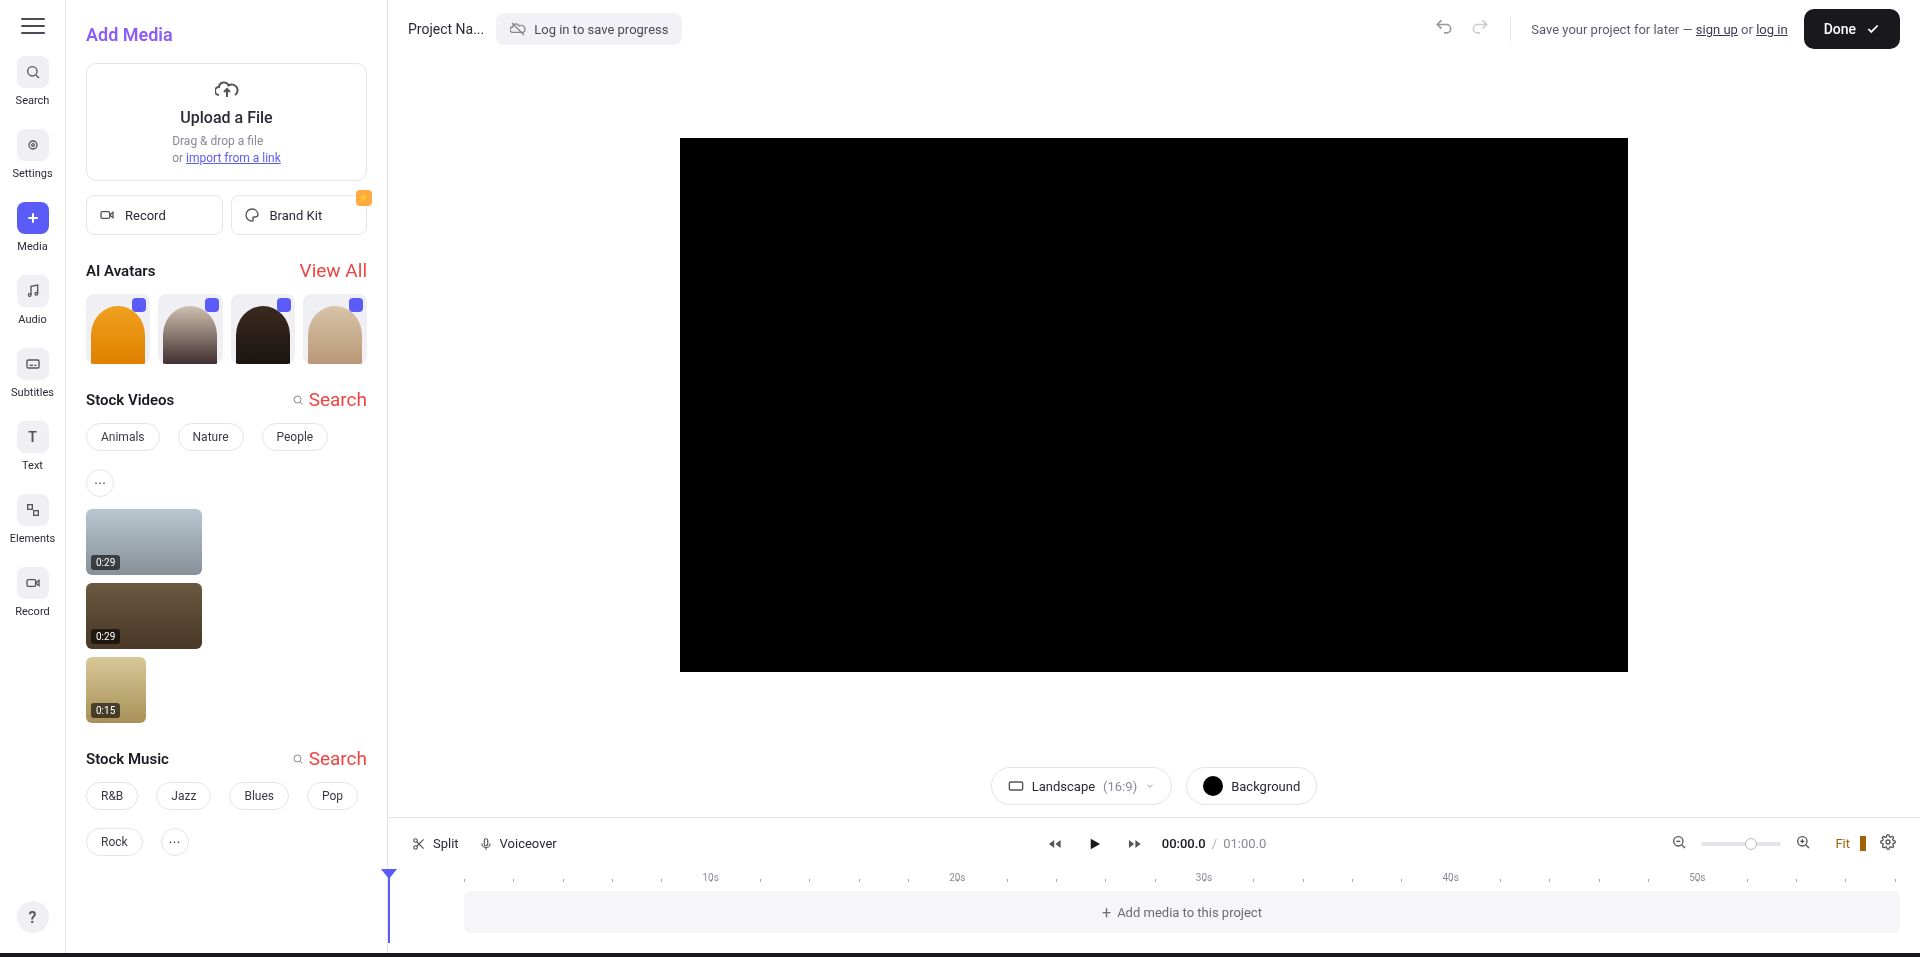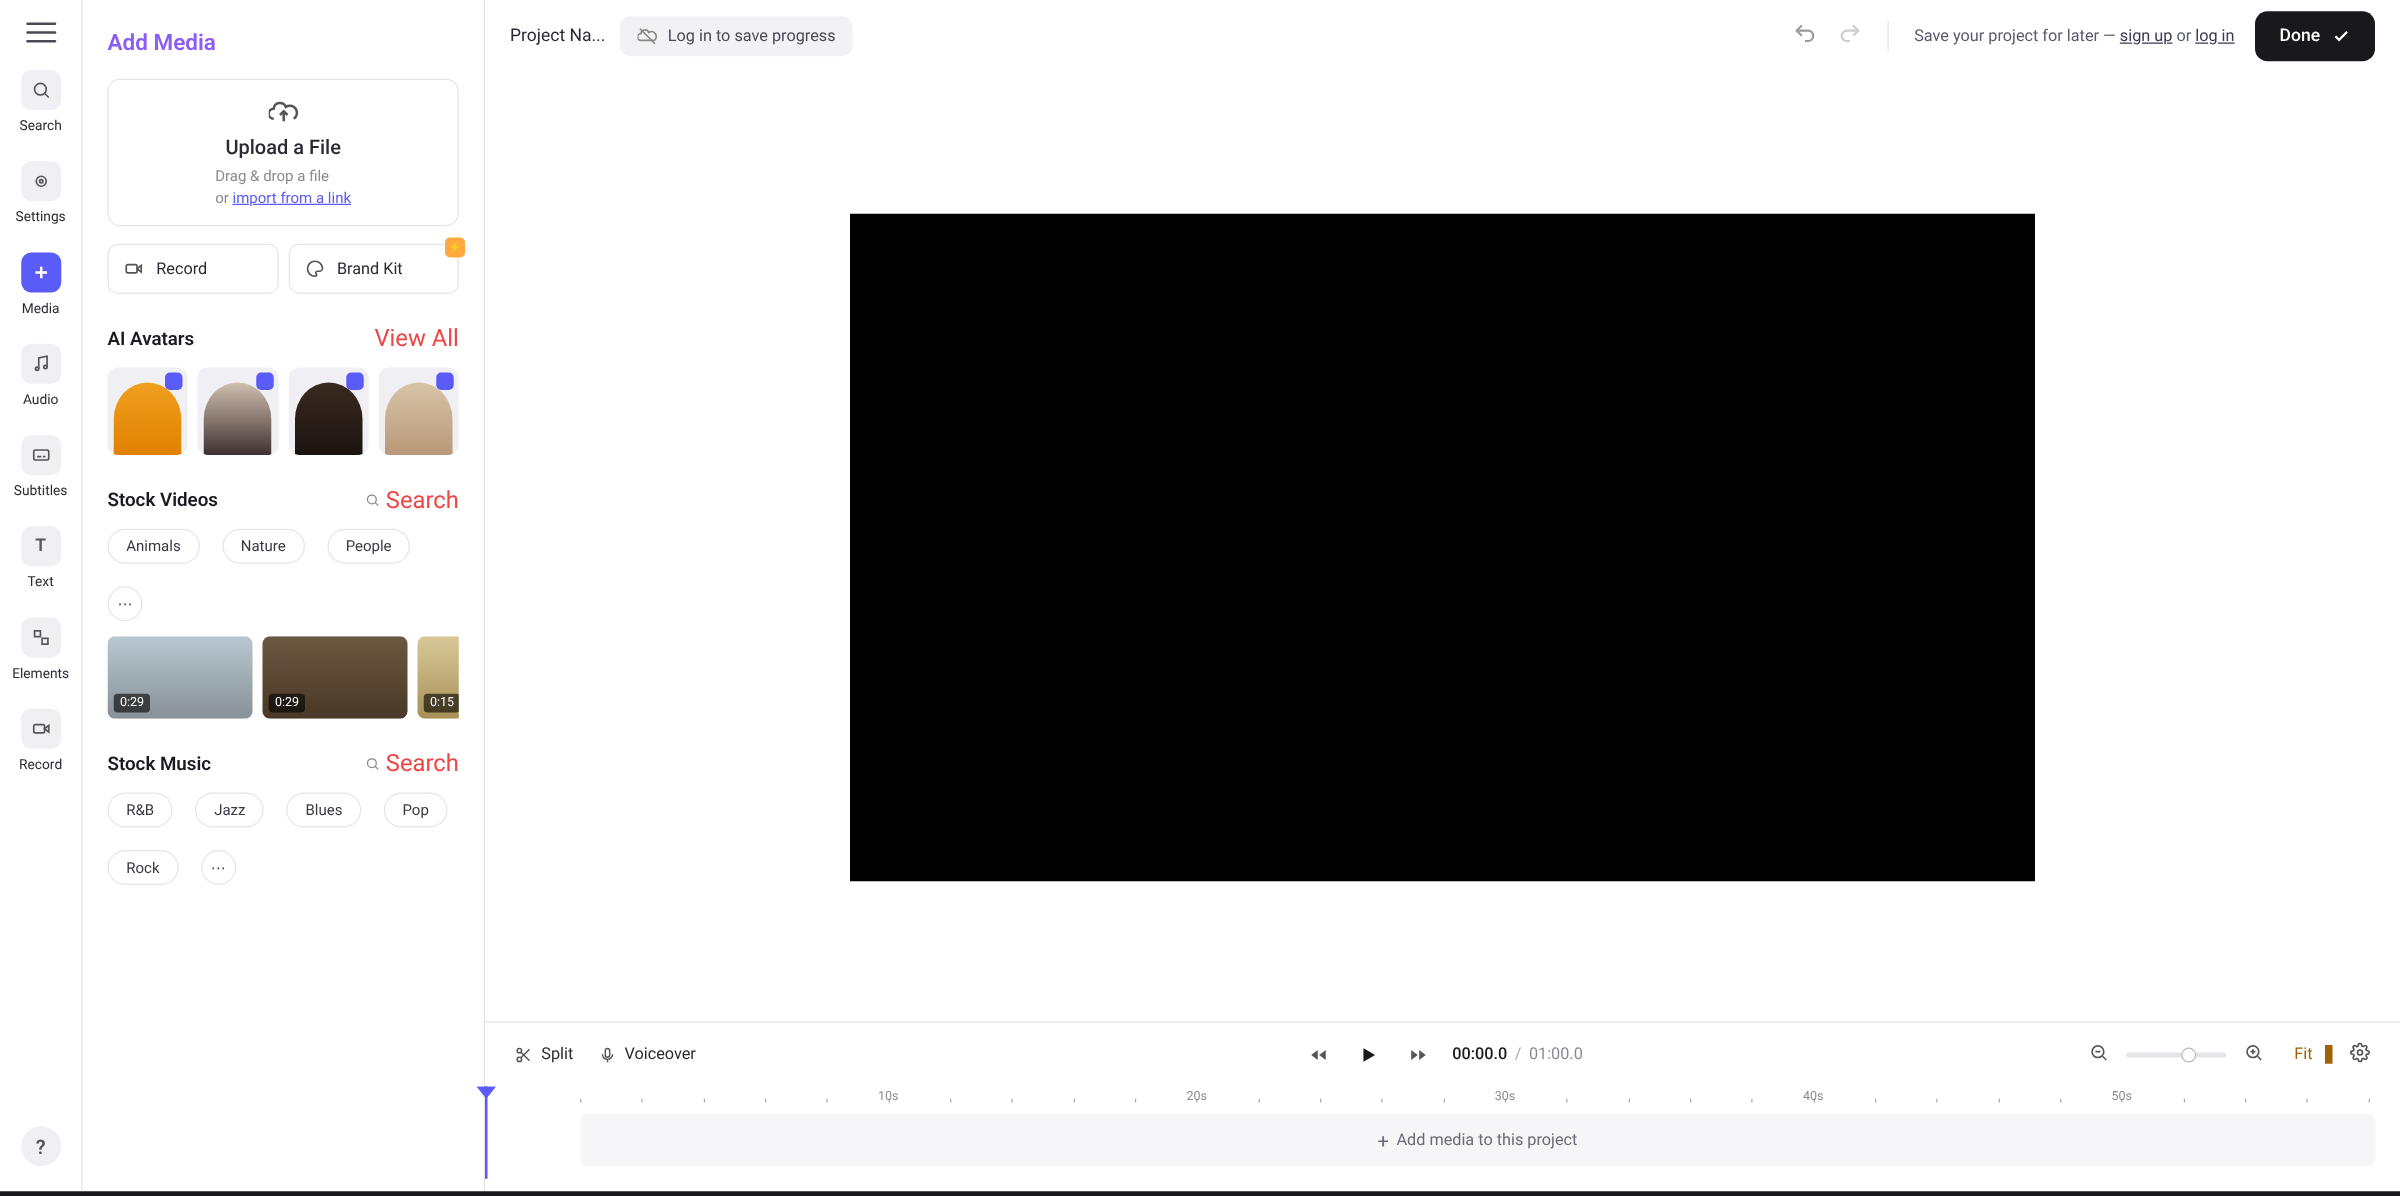--- a/index.html
+++ b/index.html
@@ -27,21 +27,21 @@
 .section-head { display: flex; justify-content: space-between; align-items: center; margin: 24px 0 12px; }
 .section-head h3 { font-size: 15px; font-weight: 600; color: #1a1a22; }
 .section-link { font-size: 19px; color: #ef4444; cursor: pointer; display: flex; align-items: center; gap: 5px; }
 .avatar-row { display: flex; gap: 8px; }
 .avatar-card { width: 70px; height: 70px; border-radius: 8px; background: #f0f0f4; position: relative; overflow: hidden; cursor: pointer; }
 .avatar-card .badge { position: absolute; top: 4px; right: 4px; width: 14px; height: 14px; background: #5b5bf8; border-radius: 4px; }
 .avatar-body { position: absolute; bottom: 0; left: 50%; transform: translateX(-50%); width: 54px; height: 58px; border-radius: 50% 50% 0 0; }
 .chip-row { display: flex; gap: 18px; flex-wrap: wrap; margin-bottom: 12px; }
 .chip { border: 1px solid #e5e5e9; border-radius: 16px; padding: 6px 14px; font-size: 12px; color: #3a3a45; cursor: pointer; }
 .chip.more { width: 28px; height: 28px; padding: 0; display: flex; align-items: center; justify-content: center; border-radius: 50%; }
-.video-row { display: flex; gap: 8px; margin-bottom: 2px; overflow: hidden; }
+.video-row { display: flex; gap: 8px; margin-bottom: 2px; overflow: hidden; flex-direction: column; }
 .video-card { height: 66px; border-radius: 6px; background: linear-gradient(135deg,#c9b9a0,#a89478); position: relative; cursor: pointer; flex-shrink: 0; }
 .video-duration { position: absolute; bottom: 5px; left: 5px; background: rgba(0,0,0,.6); color: #fff; font-size: 10px; padding: 2px 5px; border-radius: 3px; }
 .canvas-area { flex: 1; display: flex; flex-direction: column; }
 .top-bar { height: 58px; display: flex; align-items: center; padding: 0 20px; }
 .proj-name { font-size: 14px; color: #2a2a35; max-width: 80px; overflow: hidden; text-overflow: ellipsis; white-space: nowrap; margin-right: 12px; }
 .login-pill { background: #f2f2f6; border-radius: 8px; padding: 8px 14px; display: flex; align-items: center; gap: 8px; font-size: 13px; color: #4a4a55; cursor: pointer; }
 .undo-redo { display: flex; gap: 16px; margin-left: auto; margin-right: 20px; padding-right: 20px; border-right: 1px solid #e5e5e9; color: #888; }
 .undo-redo span { cursor: pointer; }
 .save-text { font-size: 13px; color: #5a5a70; margin-right: 16px; }
 .save-text u { color: #3a3a55; cursor: pointer; }
@@ -287,20 +287,36 @@
       <div class="done-btn">
         <span>Done</span>
         <svg width="14" height="14" viewBox="0 0 24 24" fill="none" stroke="#fff" stroke-width="3">
             <polyline points="20 6 9 17 4 12"></polyline>
           </svg>
       </div>
     </div>
     <div class="player">
       <div class="video-canvas"></div>
     </div>
+    <div class="below-canvas">
+      <div class="aspect-btn">
+        <svg width="16" height="12" viewBox="0 0 24 16" fill="none" stroke="#555" stroke-width="2">
+            <rect x="2" y="2" width="20" height="12" rx="2"></rect>
+          </svg>
+        <span>Landscape</span>
+        <span class="dim">(16:9)</span>
+        <svg width="10" height="10" viewBox="0 0 24 24" fill="none" stroke="#888" stroke-width="2">
+            <polyline points="6 9 12 15 18 9"></polyline>
+          </svg>
+      </div>
+      <div class="aspect-btn">
+        <div class="bg-swatch"></div>
+        <span>Background</span>
+      </div>
+    </div>
     <div class="timeline-bar" style="position:relative">
       <div class="tb-left">
         <div class="tb-btn">
           <svg width="14" height="14" viewBox="0 0 24 24" fill="none" stroke="#555" stroke-width="2">
               <circle cx="6" cy="6" r="3"></circle>
               <circle cx="6" cy="18" r="3"></circle>
               <line x1="20" y1="4" x2="8.1" y2="15.9"></line>
               <line x1="20" y1="20" x2="8.1" y2="8.1"></line>
             </svg>
           <span>Split</span>

